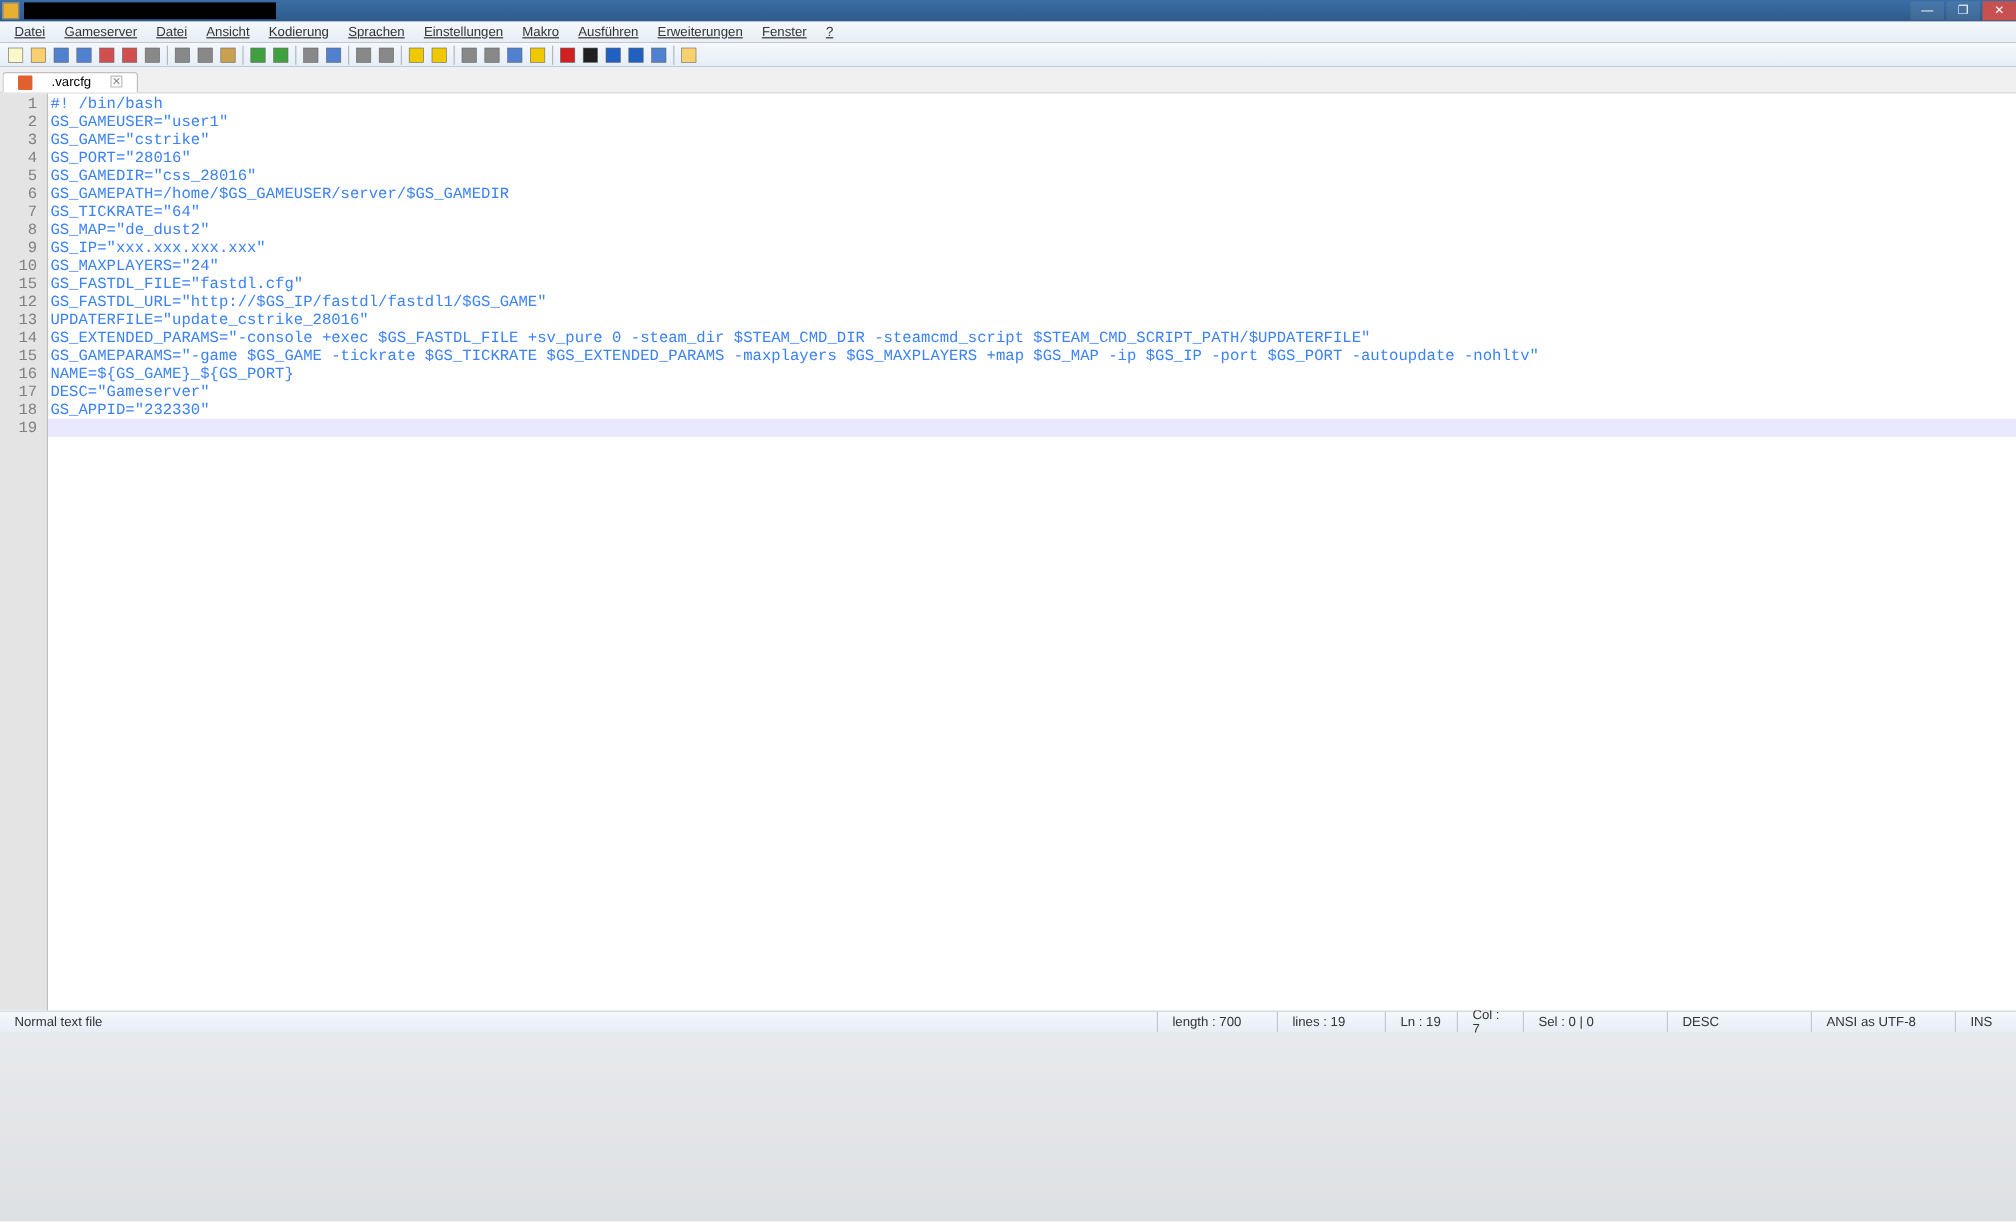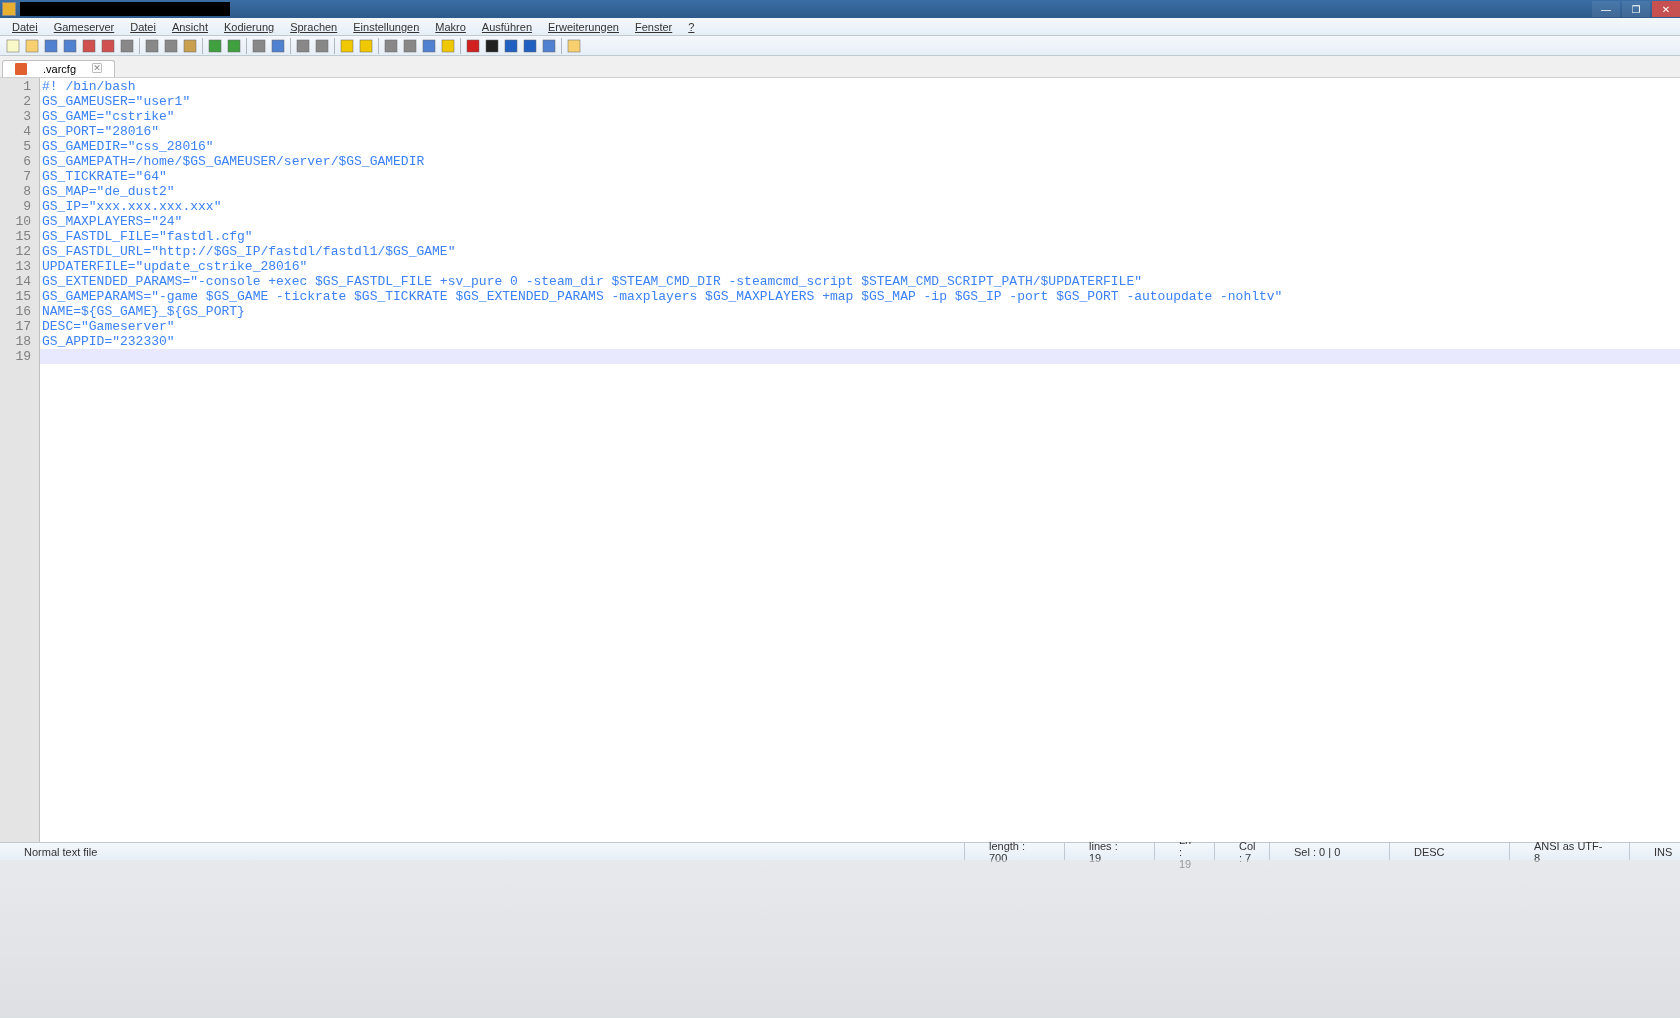--- a/index.html
+++ b/index.html
@@ -156,21 +156,21 @@
 .statusbar {
   height: 18px;
   background: linear-gradient(to bottom, #f4f8fc, #e6eef6);
   border-top: 1px solid #c0c8d0;
   display: flex;
   align-items: center;
   font-size: 11px;
   color: #333;
 }
 .sb-cell {
-  padding: 0 24px;
+  padding: 0 12px;
   border-right: 1px solid #c0c8d0;
   height: 100%;
   display: flex; align-items: center;
 }
 .sb-cell.flex { flex: 1; }
 
 .bottom-blur {
   height: 158px;
   background: linear-gradient(to bottom, #d8dce0, #c8ccd0);
   filter: blur(0.3px);

